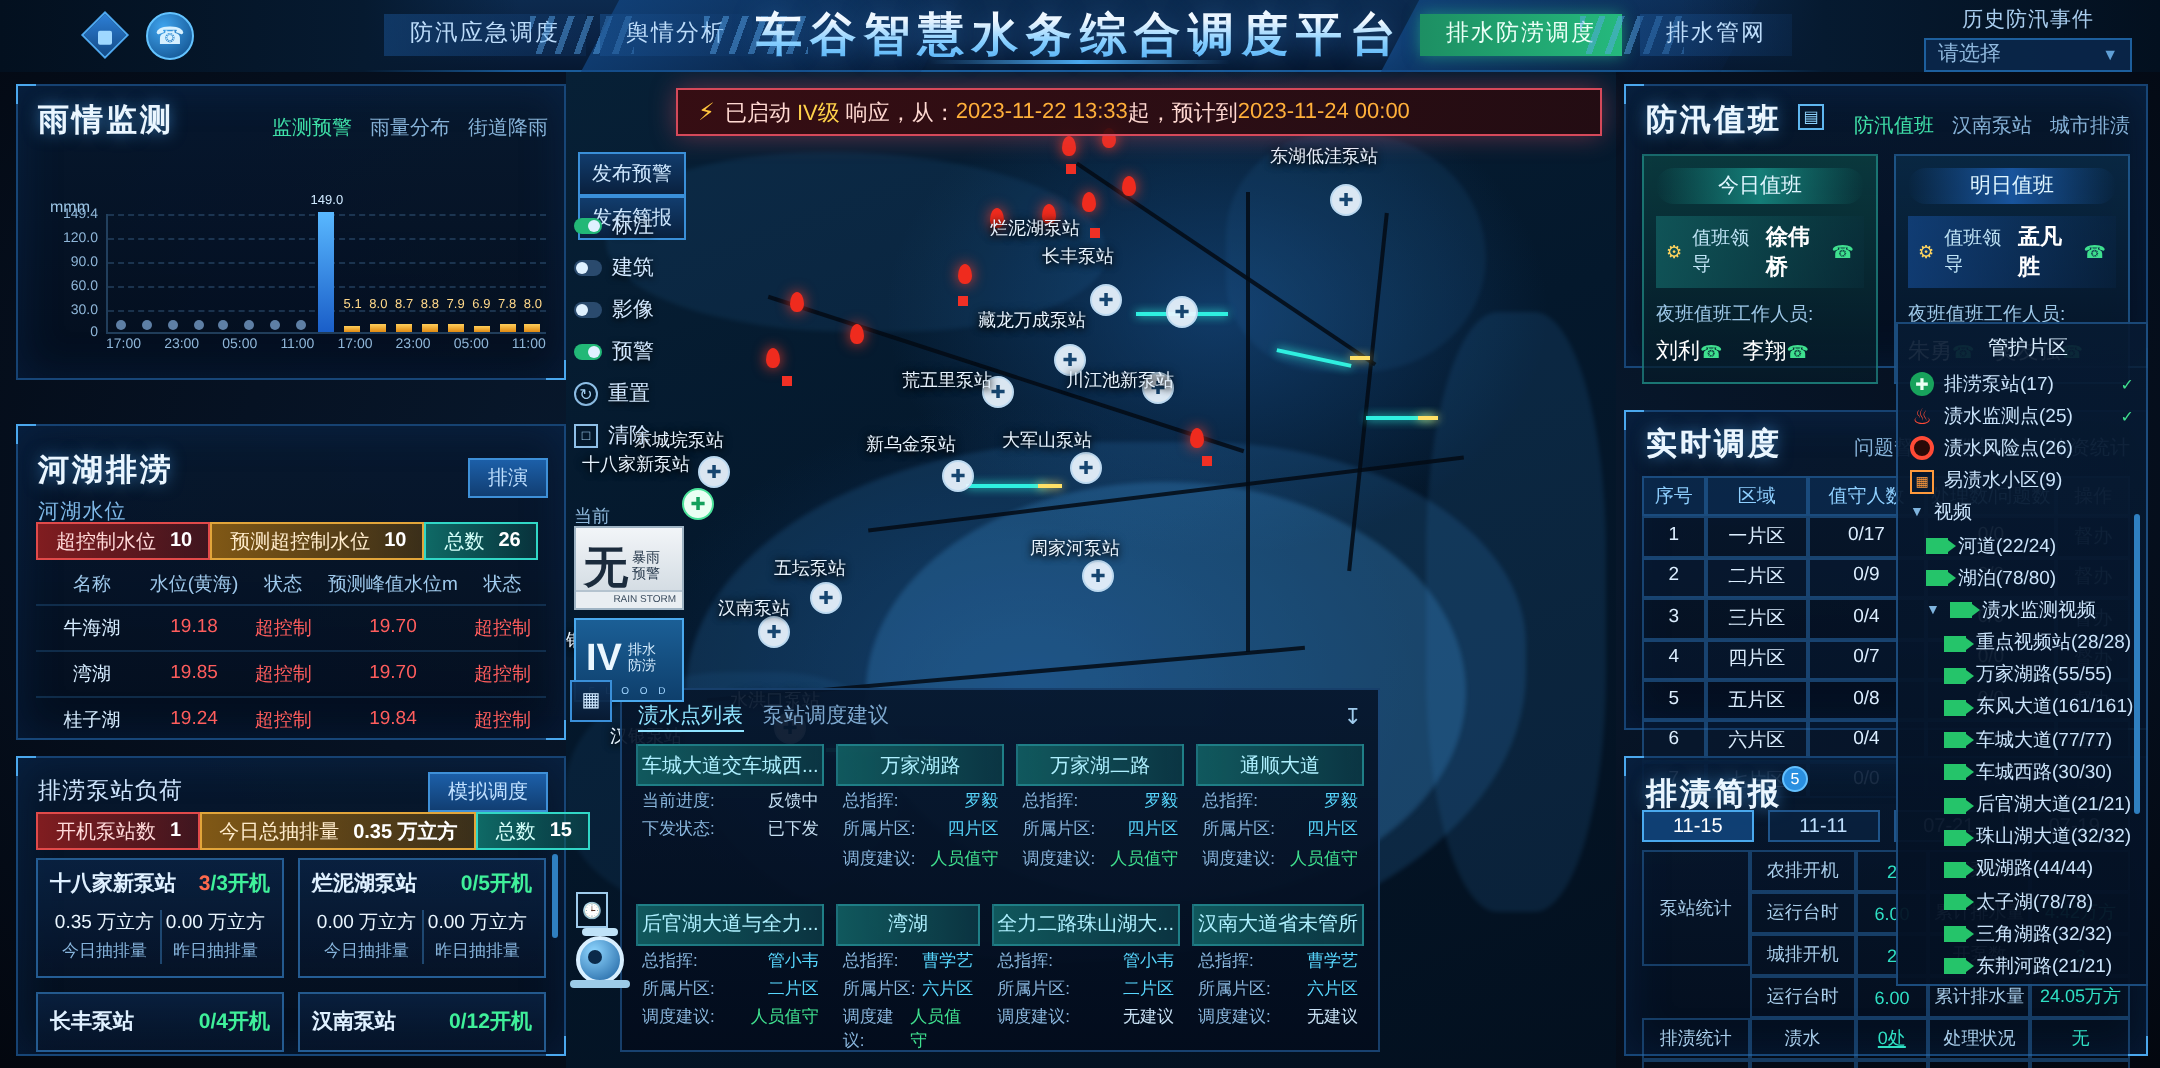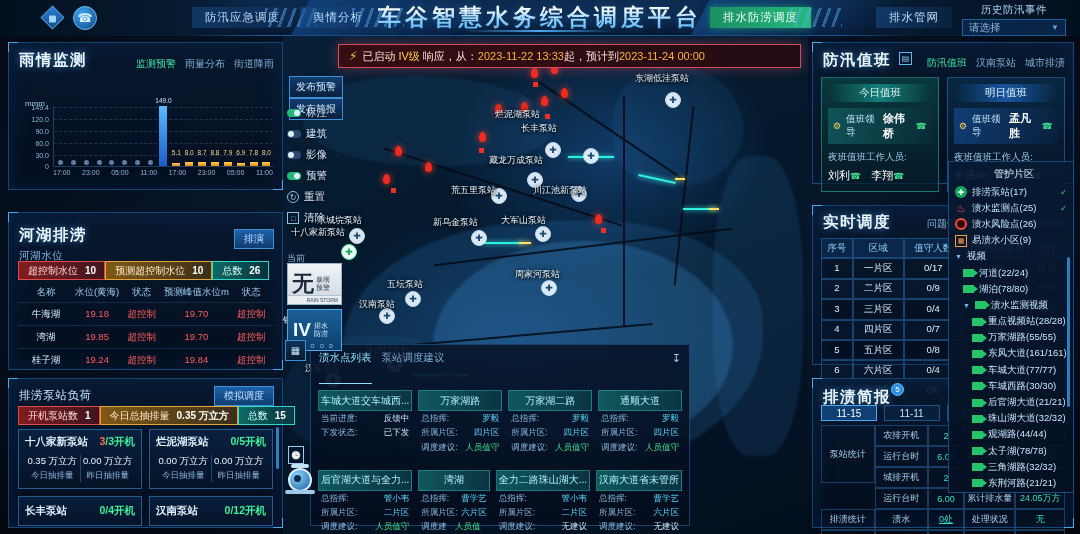--- a/index.html
+++ b/index.html
@@ -216,21 +216,21 @@
   .arr{ color:#7fb4de; font-size:7px; width:7px; flex:0 0 auto; }
   .ind1{ padding-left:8px; } .ind2{ padding-left:17px; }
   .lg-scroll{ position:absolute; right:3px; top:95px; width:3px; height:150px;
     background:#2f7fc0; border-radius:2px; }
 
   
   .blist{ position:absolute; left:310px; top:344px; width:380px; height:182px; z-index:24;
     background:linear-gradient(180deg, rgba(6,22,44,.93), rgba(3,12,28,.95));
     border:1px solid rgba(40,104,170,.55); }
   .bl-tabs{ display:flex; gap:10px; padding:6px 8px 3px; font-size:10.5px; }
-  .bl-tabs .on{ color:#8fe3ff; border-bottom:1px solid #8fe3ff; padding-bottom:18px; }
+  .bl-tabs .on{ color:#8fe3ff; border-bottom:1px solid #8fe3ff; padding-bottom:0; }
   .bl-tabs .off{ color:#7ea9cf; }
   .dl-ic{ position:absolute; right:8px; top:7px; font-size:11px; color:#9fcbec; }
   .bl-grid{ display:grid; grid-template-columns:repeat(4,1fr); gap:6px; padding:3px 7px 0; }
   .bcard .hd{ background:linear-gradient(90deg, rgba(17,92,96,.95), rgba(12,60,72,.8));
     border:1px solid rgba(44,160,170,.55); font-size:10px; color:#aef0ff; text-align:center;
     padding:2.5px 2px; overflow:hidden; white-space:nowrap; text-overflow:ellipsis; }
   .bcard .rw{ display:flex; justify-content:space-between; font-size:8.5px; padding:2.2px 3px 0; }
   .bcard .k{ color:#89b6dd; } .bcard .v{ color:#58d8ff; }
   .bcard .v.g{ color:#3fe08f; } .bcard .v.w{ color:#c9e2f5; }
   .bl-row2{ margin-top:13px; }
@@ -315,21 +315,21 @@
     <div class="nav-tab dim" style="left:192px;">防汛应急调度</div>
     <div class="nav-stripe" style="left:265px;"></div>
     <div class="nav-tab dim" style="left:300px;">舆情分析</div>
     <div class="nav-stripe" style="left:352px;"></div>
 
     <div class="title">车谷智慧水务综合调度平台</div>
     <div class="title-ul"></div>
 
     <div class="nav-tab sel" style="left:710px;">排水防涝调度</div>
     <div class="nav-stripe" style="left:790px;"></div>
-    <div class="nav-tab dim" style="left:876px;">排水管网</div>
+    <div class="nav-tab dim" style="left:820px;">排水管网</div>
 
     <div class="hist-wrap">
       <div class="hist-lab">历史防汛事件</div>
       <div class="hist-sel">
         <span>请选择</span>
         <span class="chev">▼</span>
       </div>
     </div>
   </div>
 

